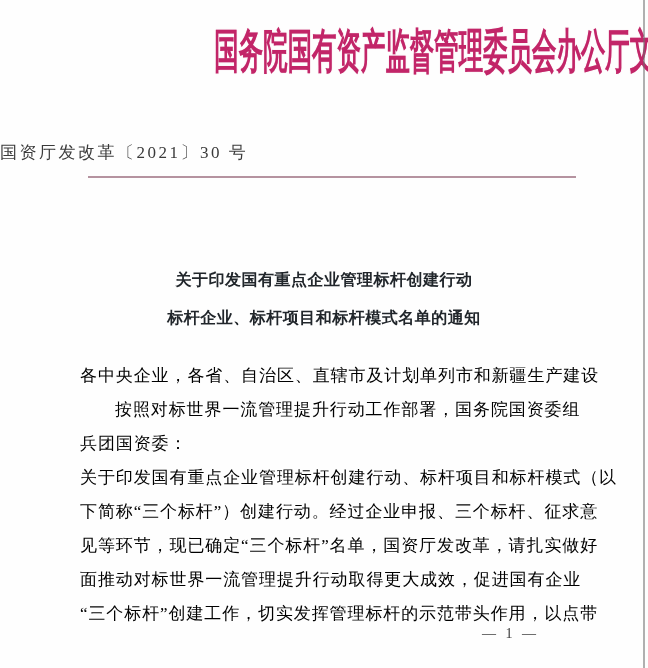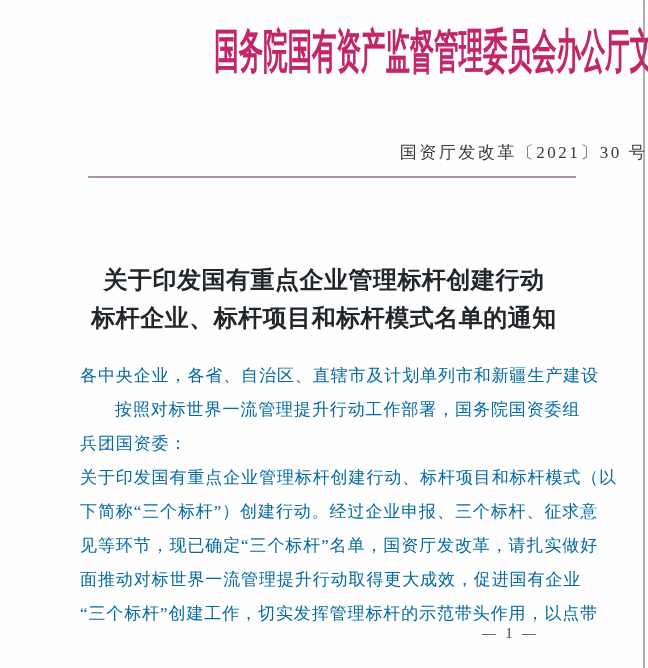--- a/index.html
+++ b/index.html
@@ -33,21 +33,21 @@
     transform: scaleX(0.52);
     transform-origin: center;
     text-shadow: 0 0 1px rgba(194, 37, 104, 0.45);
   }
   
   .doc-number {
     position: absolute;
     top: 141px;
     left: 0;
     width: 100%;
-    text-align: right;
+    text-align: left;
     font-size: 17px;
     letter-spacing: 2.5px;
     color: #3a3a3a;
     white-space: nowrap;
   }
   
   .red-divider {
     position: absolute;
     top: 176px;
     left: 88px;
@@ -56,37 +56,37 @@
     background: #9c6f80;
     opacity: 0.75;
   }
   
   .doc-title {
     position: absolute;
     top: 261px;
     left: 0;
     width: 100%;
     text-align: center;
-    font-size: 24px;
+    font-size: 16px;
     font-weight: bold;
     letter-spacing: 0.5px;
     line-height: 38px;
     color: #21262b;
     white-space: nowrap;
   }
   
   .body-text {
     position: absolute;
     top: 359px;
     left: 80px;
     width: 520px;
     font-size: 17px;
     line-height: 34px;
     letter-spacing: 0.9px;
-    color: #0369a1;
+    color: #000000;
   }
   .body-text .line {
     white-space: nowrap;
   }
   .body-text .indent {
     padding-left: 35px;
   }
   
   .page-number {
     position: absolute;

